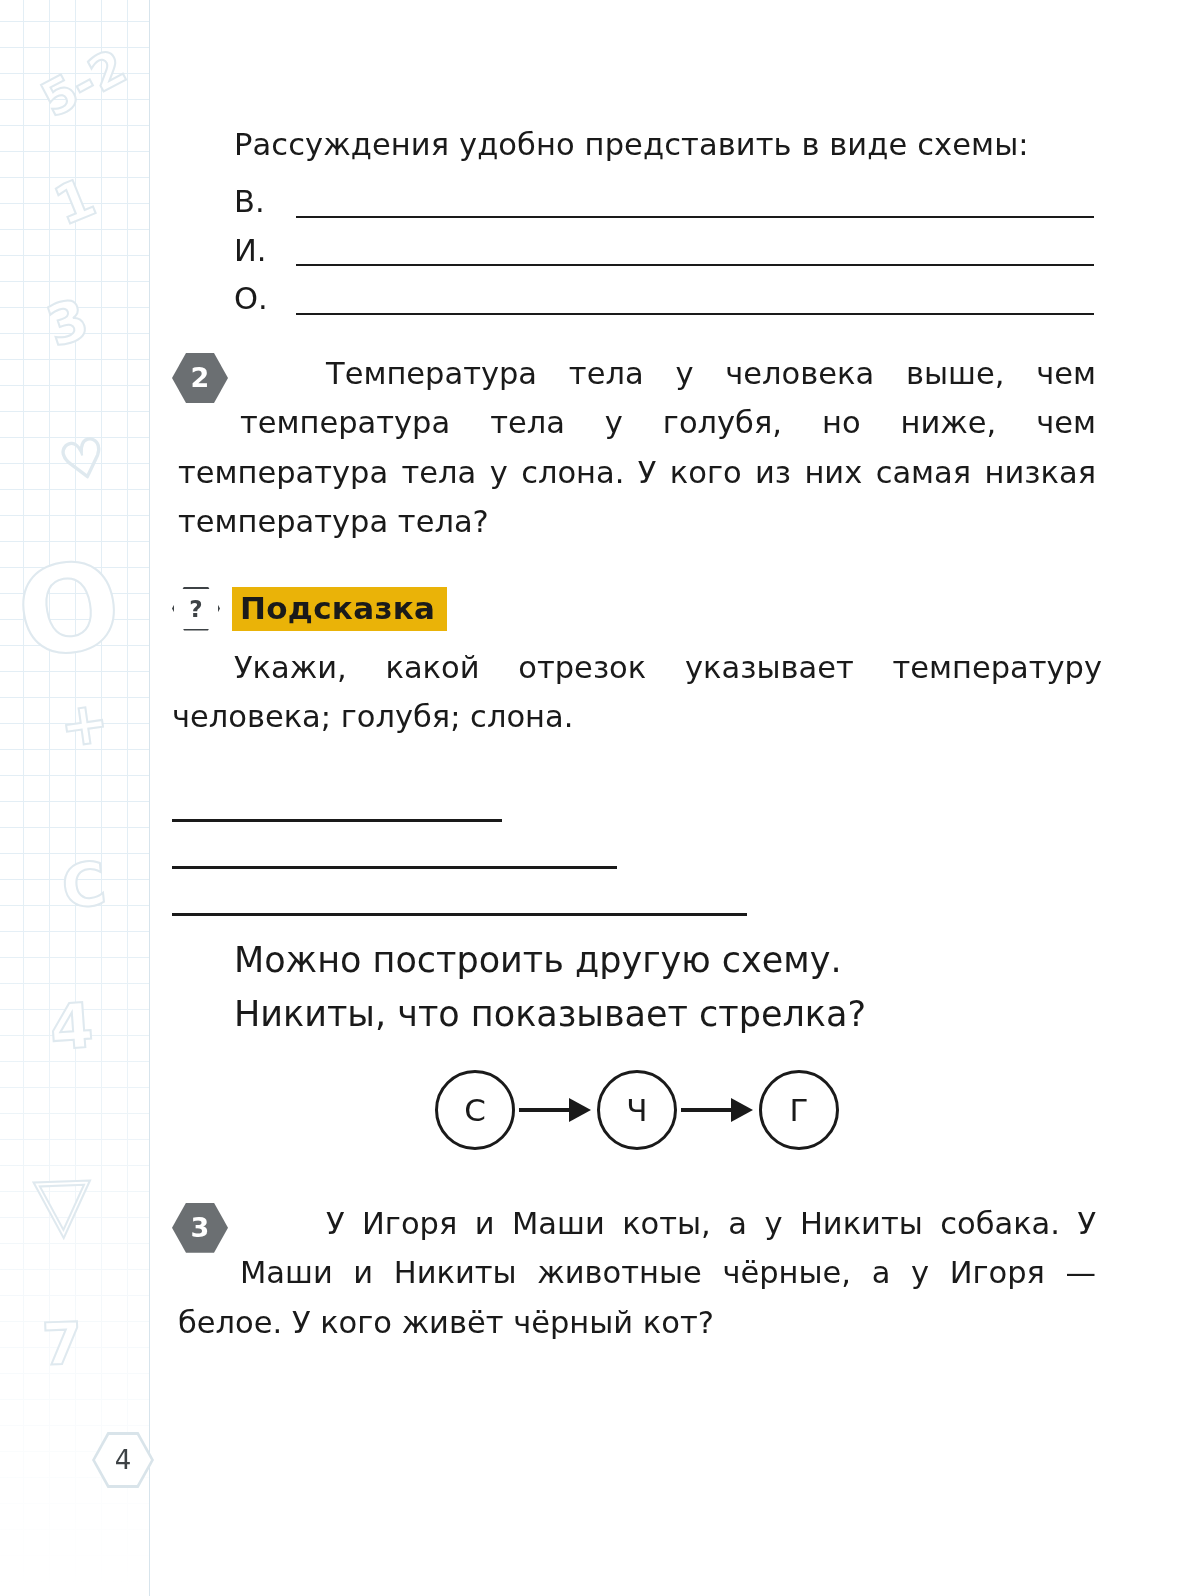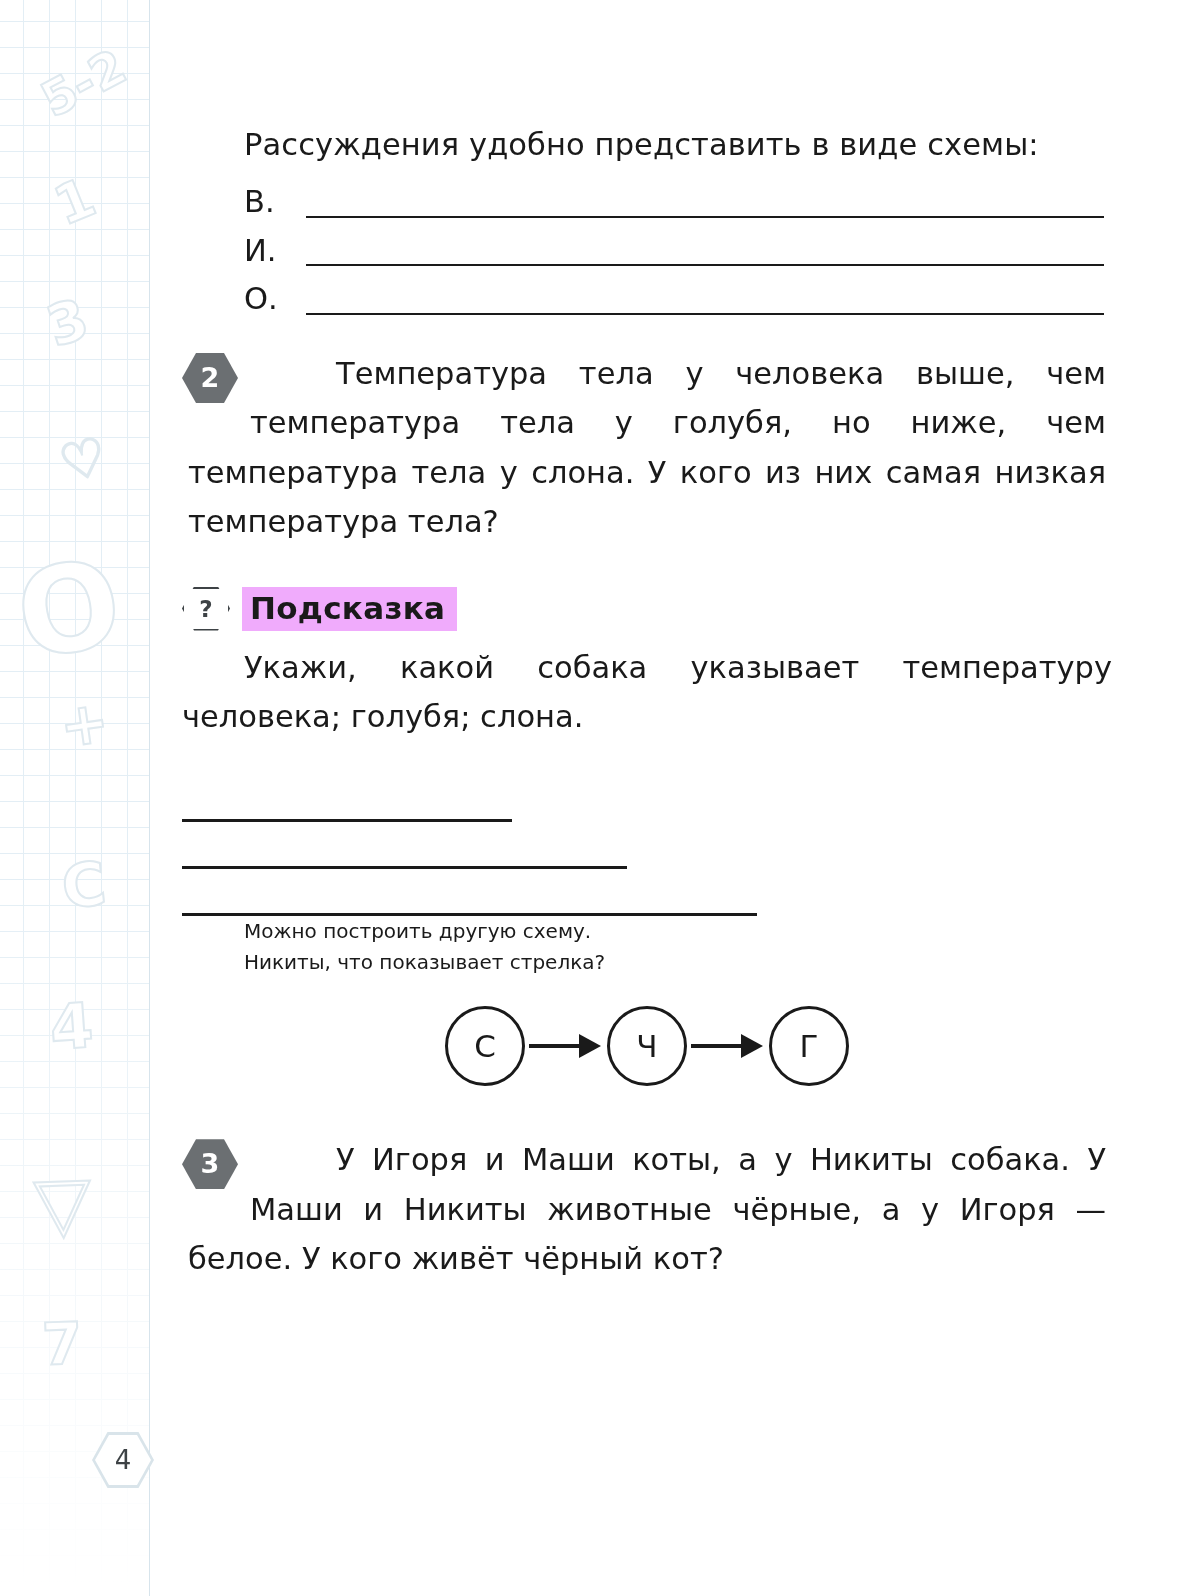--- a/index.html
+++ b/index.html
@@ -61,21 +61,21 @@
   .d5 { left: 18px;  top: 540px; font-size: 120px; transform: rotate(-10deg); }
   .d6 { left: 60px;  top: 690px; font-size: 58px; transform: rotate(-8deg); }
   .d7 { left: 62px;  top: 850px; font-size: 60px; transform: rotate(-6deg); }
   .d8 { left: 50px;  top: 990px; font-size: 62px; transform: rotate(-4deg); }
   .d9 { left: 34px;  top: 1160px; font-size: 74px; transform: rotate(-2deg); }
   .d10{ left: 42px;  top: 1310px; font-size: 58px; transform: rotate(-2deg); }
 
   
   .content {
     position: absolute;
-    left: 182px;
+    left: 172px;
     top: 120px;
     width: 930px;
   }
   .para {
     font-size: 30.5px;
     line-height: 1.62;
     text-align: justify;
     margin: 0;
     letter-spacing: 0.1px;
   }
@@ -147,21 +147,21 @@
     background: #ffffff;
     clip-path: polygon(25% 0%, 75% 0%, 100% 50%, 75% 100%, 25% 100%, 0% 50%);
     color: #3d4245;
     font-size: 23px;
     font-weight: 700;
     text-align: center;
     line-height: 40px;
     margin-right: 12px;
   }
   .hint-title {
-    background: #f0abfc;
+    background: #eab308;
     font-size: 31px;
     font-weight: 700;
     padding: 3px 12px 5px 8px;
     letter-spacing: 0.3px;
     text-align: right;
   }
   .hint-body {
     font-size: 30.5px;
     line-height: 1.62;
     text-align: justify;
@@ -173,22 +173,23 @@
   .wline {
     border-bottom: 3px solid #1a1a1a;
     height: 44px;
   }
   .wline.w1 { width: 330px; }
   .wline.w2 { width: 445px; }
   .wline.w3 { width: 575px; }
 
   
   .scheme2-text {
-    font-size: 20px;
+    font-size: 35px;
     line-height: 1.52;
+    margin-top: 18px;
     padding-left: 62px;
   }
 
   
   .diagram {
     margin-top: 14px;
     display: flex;
     justify-content: center;
     align-items: center;
     height: 110px;
@@ -293,21 +294,21 @@
 
     <div class="task clearfix">
       <div class="hex">2</div>
       <p class="task-text"><span class="lead"></span><span>Температура тела у человека выше, чем температура тела у голубя, но ниже, чем температура тела у слона. У кого из них самая низкая температура тела?</span></p>
     </div>
 
     <div class="hint-head">
       <div class="hint-hex">?</div>
       <div class="hint-title">Подсказка</div>
     </div>
-    <p class="hint-body"><span class="indent"></span><span>Укажи, какой собака указывает температуру человека; голубя; слона.</span></p>
+    <p class="hint-body"><span class="indent"></span><span>Укажи, какой отрезок указывает температуру человека; голубя; слона.</span></p>
 
     <div class="write-lines">
       <div class="wline w1"></div>
       <div class="wline w2"></div>
       <div class="wline w3"></div>
     </div>
 
     <div class="scheme2-text">
       <div>Можно построить другую схему.</div>
       <div>Никиты, что показывает стрелка?</div>

